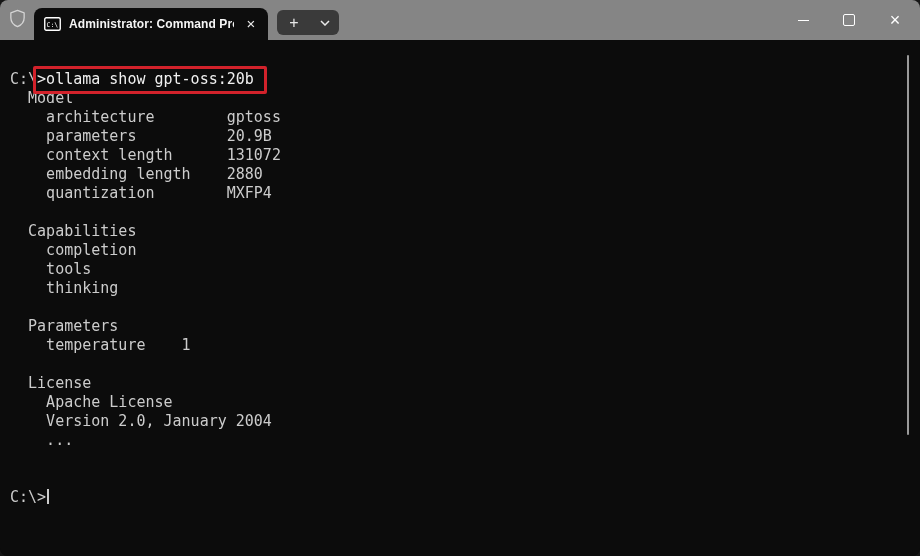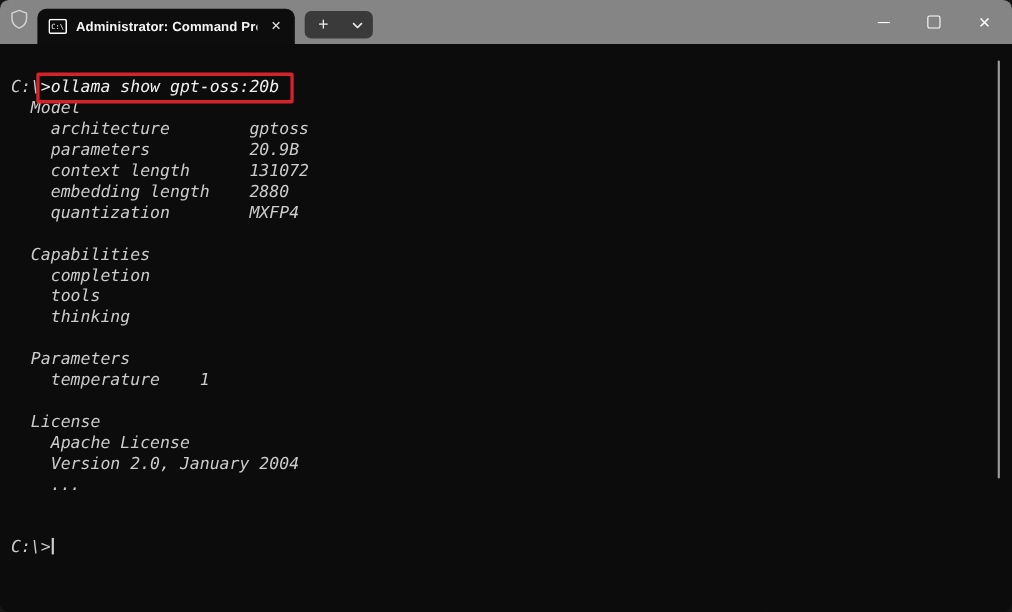--- a/index.html
+++ b/index.html
@@ -54,21 +54,21 @@
   .min-glyph { width:11px; height:1px; background:#ffffff; display:block; }
   .max-glyph { width:10px; height:10px; border:1px solid #ffffff; border-radius:2px; display:block; }
   .close-glyph { font-size:18px; line-height:1; font-weight:400; }
   
   .terminal {
     position:absolute; top:40px; left:0; right:0; bottom:0; background:#0c0c0c;
   }
   pre.screen {
     margin:0; padding:30px 0 0 10px;
     font-family:"DejaVu Sans Mono","Liberation Mono",monospace;
-    font-size:15px; line-height:19px; color:#cccccc;font-style:italic;
+    font-size:15px; line-height:19px; color:#cccccc;
   }
   .cmd-text { color:#f0f0f0; }
   .cmd-highlight {
     position:absolute; left:33px; top:26px; width:234px; height:28px;
     box-sizing:border-box; border:3px solid #d2222b; border-radius:2px;
     pointer-events:none;
   }
   .cursor {
     display:inline-block; width:2px; height:15px; background:#cccccc;
     vertical-align:-2px; margin-left:1px;

